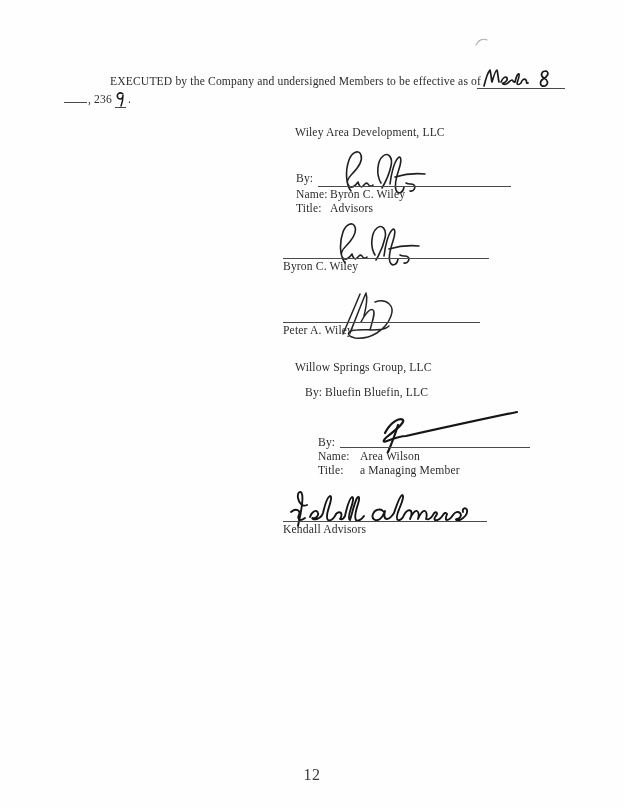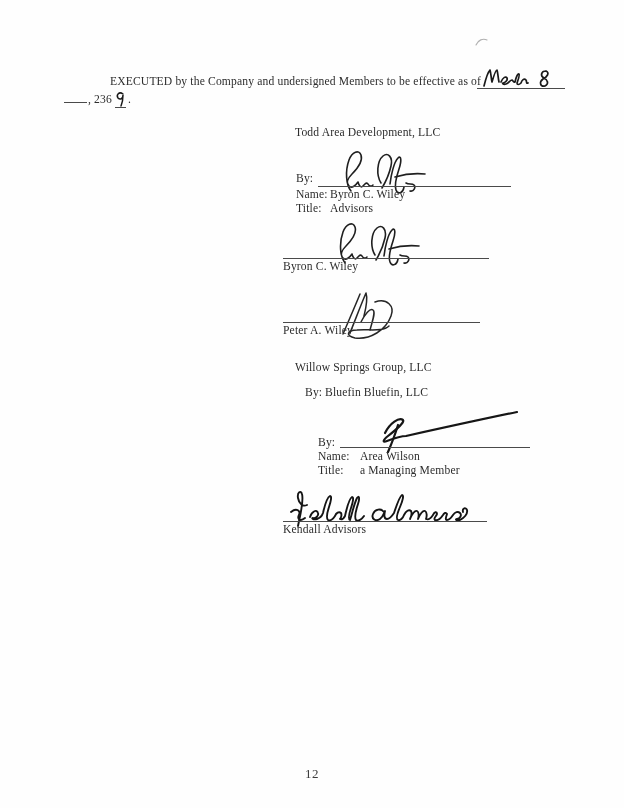--- a/index.html
+++ b/index.html
@@ -47,21 +47,21 @@
   .digit9{
     display:inline-block;
     border-bottom:1px solid #4a4a4a;
     margin:0 2px 0 3px;
   }
   .digit9 svg{vertical-align:-4px;}
   .pagenum{
     position:absolute;
     left:0;right:0;
     text-align:center;
-    font-size:13px;
+    font-size:16px;
     color:#3c3c3c;
     letter-spacing:0.5px;
   }
 </style>
 </head>
 <body>
 
 <div class="page">
 
   <svg class="sig" style="left:474px;top:36px" width="16" height="13" viewBox="0 0 16 13">
@@ -79,21 +79,21 @@
       <path d="M66,4 C61,4 60,9 64,11 C68,13 69,17 65,19 C60,20 59,15 63,12 C67,10 70,6 66,4" fill="none"></path>
     </g>
   </svg>
 
   <div class="t" style="left:64px;top:90px">
     <span class="blank"></span><span>, 236</span><span class="digit9" aria-label="9"><svg width="11" height="17" viewBox="0 0 11 17">
           <path d="M8,4 C4,1 1,5 3,8 C5,10 8,9 8,5 C8,7 8,11 6,16" fill="none" stroke="#1a1a1a" stroke-width="1.5" stroke-linecap="round"></path>
         </svg></span><span>.</span>
   </div>
 
-  <div class="t" style="left:295px;top:126px">Todd Area Development, LLC</div>
+  <div class="t" style="left:295px;top:126px">Wiley Area Development, LLC</div>
 
   <svg class="sig" style="left:318px;top:147px" width="115" height="55" viewBox="0 0 115 55" aria-label="Byron C. Wiley">
     <g stroke="#1f1f1f" stroke-width="1.6">
       <path d="M33,44 C28,38 27,24 31,13 C34,5 41,2 43,8 C45,14 39,22 34,27 C30,31 28,36 31,39 C34,42 38,38 40,35 C41,39 43,41 45,39 C47,37 48,35 50,37 C51,39 53,40 55,38"></path>
       <path d="M63,36 C58,28 59,14 65,9 C70,5 75,10 73,19 C71,28 67,36 64,41"></path>
       <path d="M72,37 C73,28 76,15 80,11 C83,8 84,13 81,22 C78,31 76,38 78,43 C80,48 85,46 86,40"></path>
       <path d="M77,30 C87,27 97,26 107,27"></path>
       <path d="M88,36 C91,38 94,36 96,38 C98,40 96,45 92,44"></path>
     </g>
   </svg>

